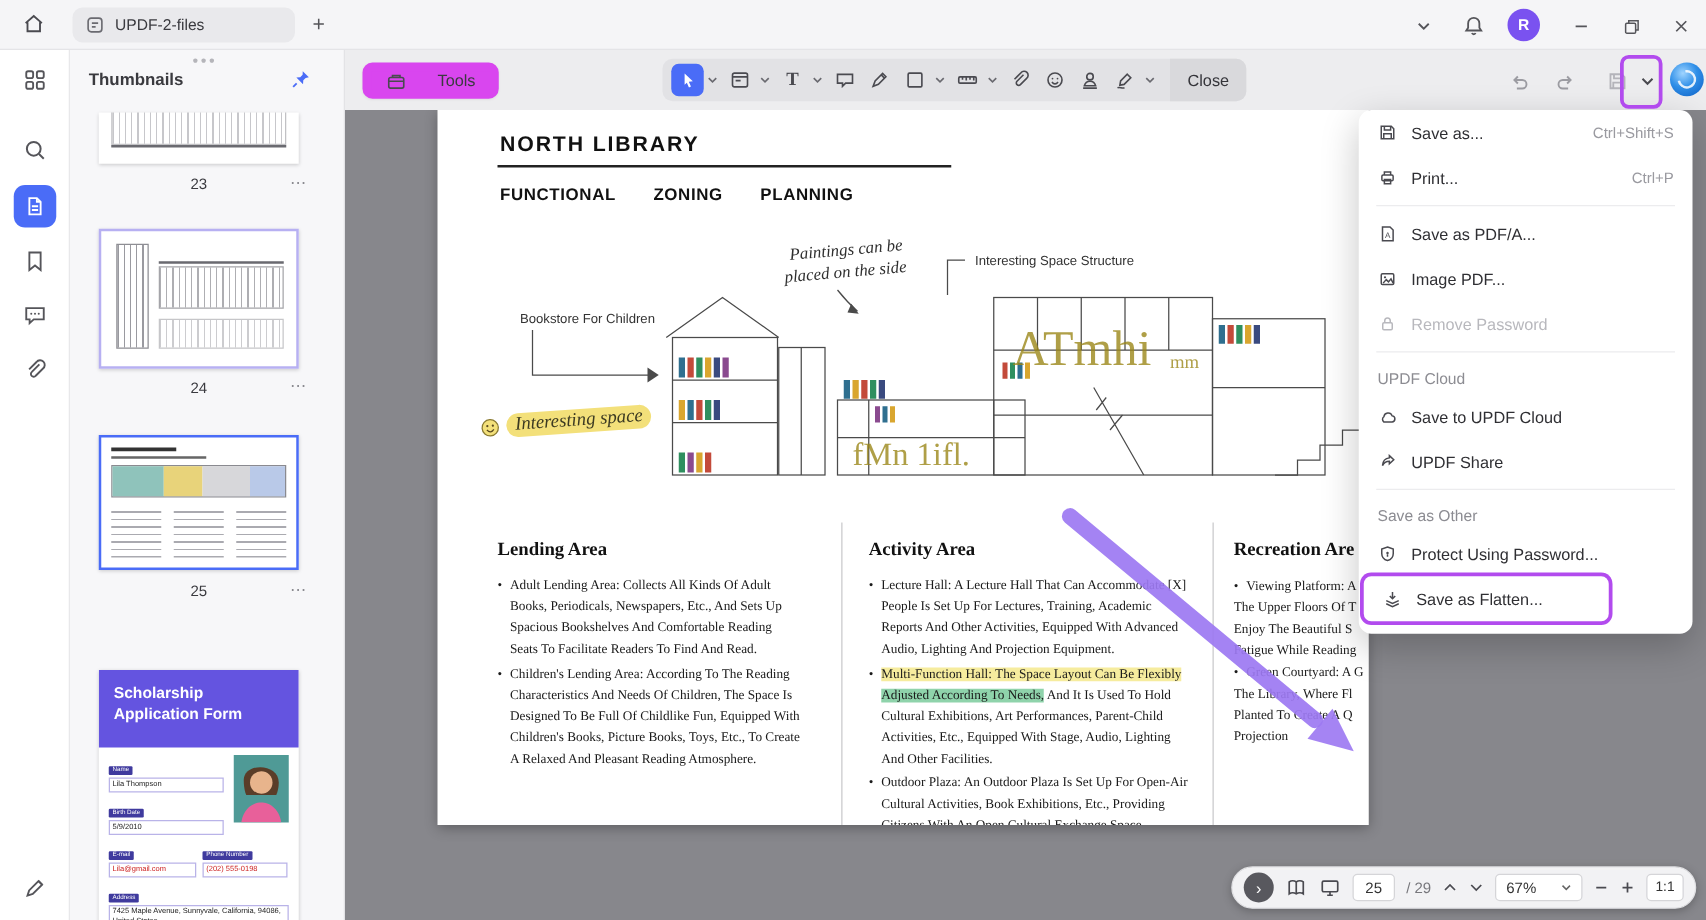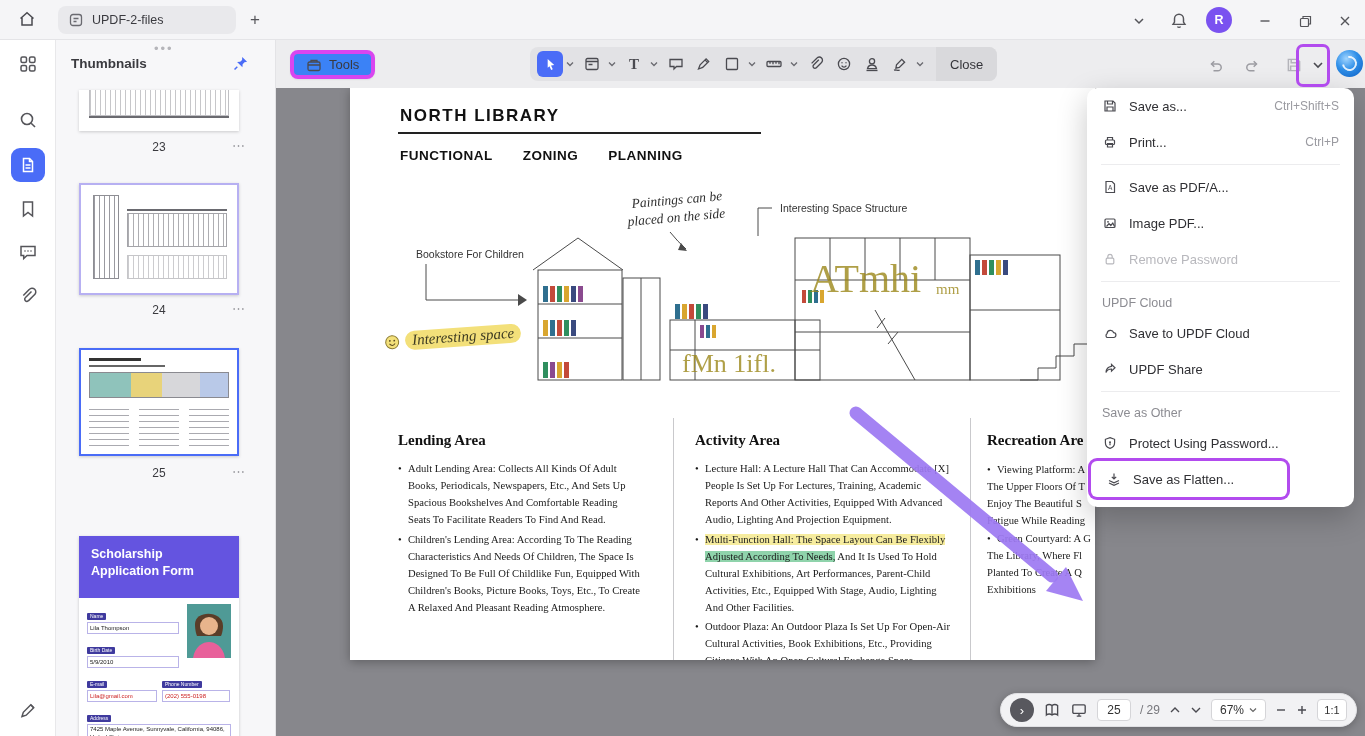--- a/index.html
+++ b/index.html
@@ -35,21 +35,21 @@
 
   
   .form-card { position:absolute; left:23px; top:496px; width:160px; height:228px; background:#fff; box-shadow:0 1px 3px rgba(0,0,0,.2); overflow:hidden; }
   .form-head { height:62px; background:#6454e0; color:#fff; font-weight:bold; font-size:12.5px; line-height:1.35; padding:10px 0 0 12px; }
   .f-label { display:inline-block; background:#3f3a9e; color:#fff; font-size:5px; line-height:7px; padding:0 3px; border-radius:1px; margin-bottom:1px; }
   .f-input { border:1px solid #b9b3e8; background:#fff; font-size:6px; line-height:10px; padding:0 2px; color:#222; white-space:nowrap; overflow:hidden; }
   .f-red { color:#c22; }
 
   
   .toolbar { position:absolute; left:276px; top:40px; width:1089px; height:48px; background:#ededef; z-index:20; }
-  .tools-btn { position:absolute; left:14px; top:10px; height:29px; background:#3b82f6; border:4px solid #d946ef; border-radius:8px; display:flex; align-items:center; gap:7px; padding:0 12px; font-size:13px; color:#3a3a3f; box-shadow:0 1px 2px rgba(0,0,0,.06); }
+  .tools-btn { position:absolute; left:14px; top:10px; height:29px; background:#d946ef; border:7px solid #d946ef; border-radius:8px; display:flex; align-items:center; gap:25px; padding:0 12px; font-size:13px; color:#3a3a3f; box-shadow:0 1px 2px rgba(0,0,0,.06); }
   .toolgroup { position:absolute; left:254px; top:7px; height:34px; background:#e2e2e5; border-radius:8px; display:flex; align-items:center; padding-left:6px; }
   .tool { width:26px; height:26px; margin:0 1px; display:flex; align-items:center; justify-content:center; color:#4a4a50; font-weight:bold; }
   .tool-active { background:#4a6cf7; border-radius:6px; color:#fff; }
   .chev { width:11px; display:flex; justify-content:center; color:#6a6a70; margin-right:3px; }
   .close-btn { height:34px; margin-left:8px; background:#d9d9dc; border-radius:0 8px 8px 0; display:flex; align-items:center; padding:0 14px; font-size:13px; color:#35353a; }
   .tb-right { position:absolute; top:13px; width:24px; height:24px; display:flex; align-items:center; justify-content:center; }
   .ai { position:absolute; left:1060px; top:10px; width:27px; height:27px; border-radius:50%; background:radial-gradient(circle at 38% 32%, #9fd4ff 0%, #2f8fe8 45%, #0d5fc4 100%); }
   .ai::after { content:""; position:absolute; inset:6px; border-radius:50%; border:2.5px solid rgba(255,255,255,.85); border-left-color:transparent; transform:rotate(35deg); }
 
   
@@ -522,21 +522,21 @@
 
   <div class="col" style="left:637px; width:106px;">
     <div class="col-h" style="white-space:nowrap; overflow:hidden;">Recreation Are</div>
     <div class="rline rb">Viewing Platform: A V</div>
     <div class="rline">The Upper Floors Of T</div>
     <div class="rline">Enjoy The Beautiful S</div>
     <div class="rline">Fatigue While Reading</div>
     <div class="rline rb">Green Courtyard: A G</div>
     <div class="rline">The Library, Where Fl</div>
     <div class="rline">Planted To Create A Q</div>
-    <div class="rline">Exhibitions</div>
+    <div class="rline">Projection</div>
   </div>
 </section>
 
 <div class="menu">
 
   <div class="m-row">
     <svg width="16" height="16" viewBox="0 0 16 16" fill="none" stroke="#4a4a50" stroke-width="1.2">
         <path d="M3 3h8l2 2v8H3z"></path>
         <path d="M5.5 3v3h5V3M5 13V9h6v4"></path>
       </svg>
@@ -632,21 +632,21 @@
   <span class="sb-ic">
     <svg width="12" height="8" viewBox="0 0 12 8" fill="none" stroke="currentColor" stroke-width="1.4">
         <path d="M2 6l4-4 4 4"></path>
       </svg>
   </span>
   <span class="sb-ic">
     <svg width="12" height="8" viewBox="0 0 12 8" fill="none" stroke="currentColor" stroke-width="1.4">
         <path d="M2 2l4 4 4-4"></path>
       </svg>
   </span>
-  <span class="sb-box" style="padding:0 8px; gap:5px;">
+  <span class="sb-box" style="padding:0 8px; gap:20px;">
     <span>67%</span>
     <svg width="8" height="6" viewBox="0 0 8 6" fill="none" stroke="#666" stroke-width="1.2">
         <path d="M1 1.5l3 3 3-3"></path>
       </svg>
   </span>
   <span class="sb-ic">
     <svg width="12" height="12" viewBox="0 0 12 12" stroke="currentColor" stroke-width="1.4">
         <path d="M2 6h8"></path>
       </svg>
   </span>

